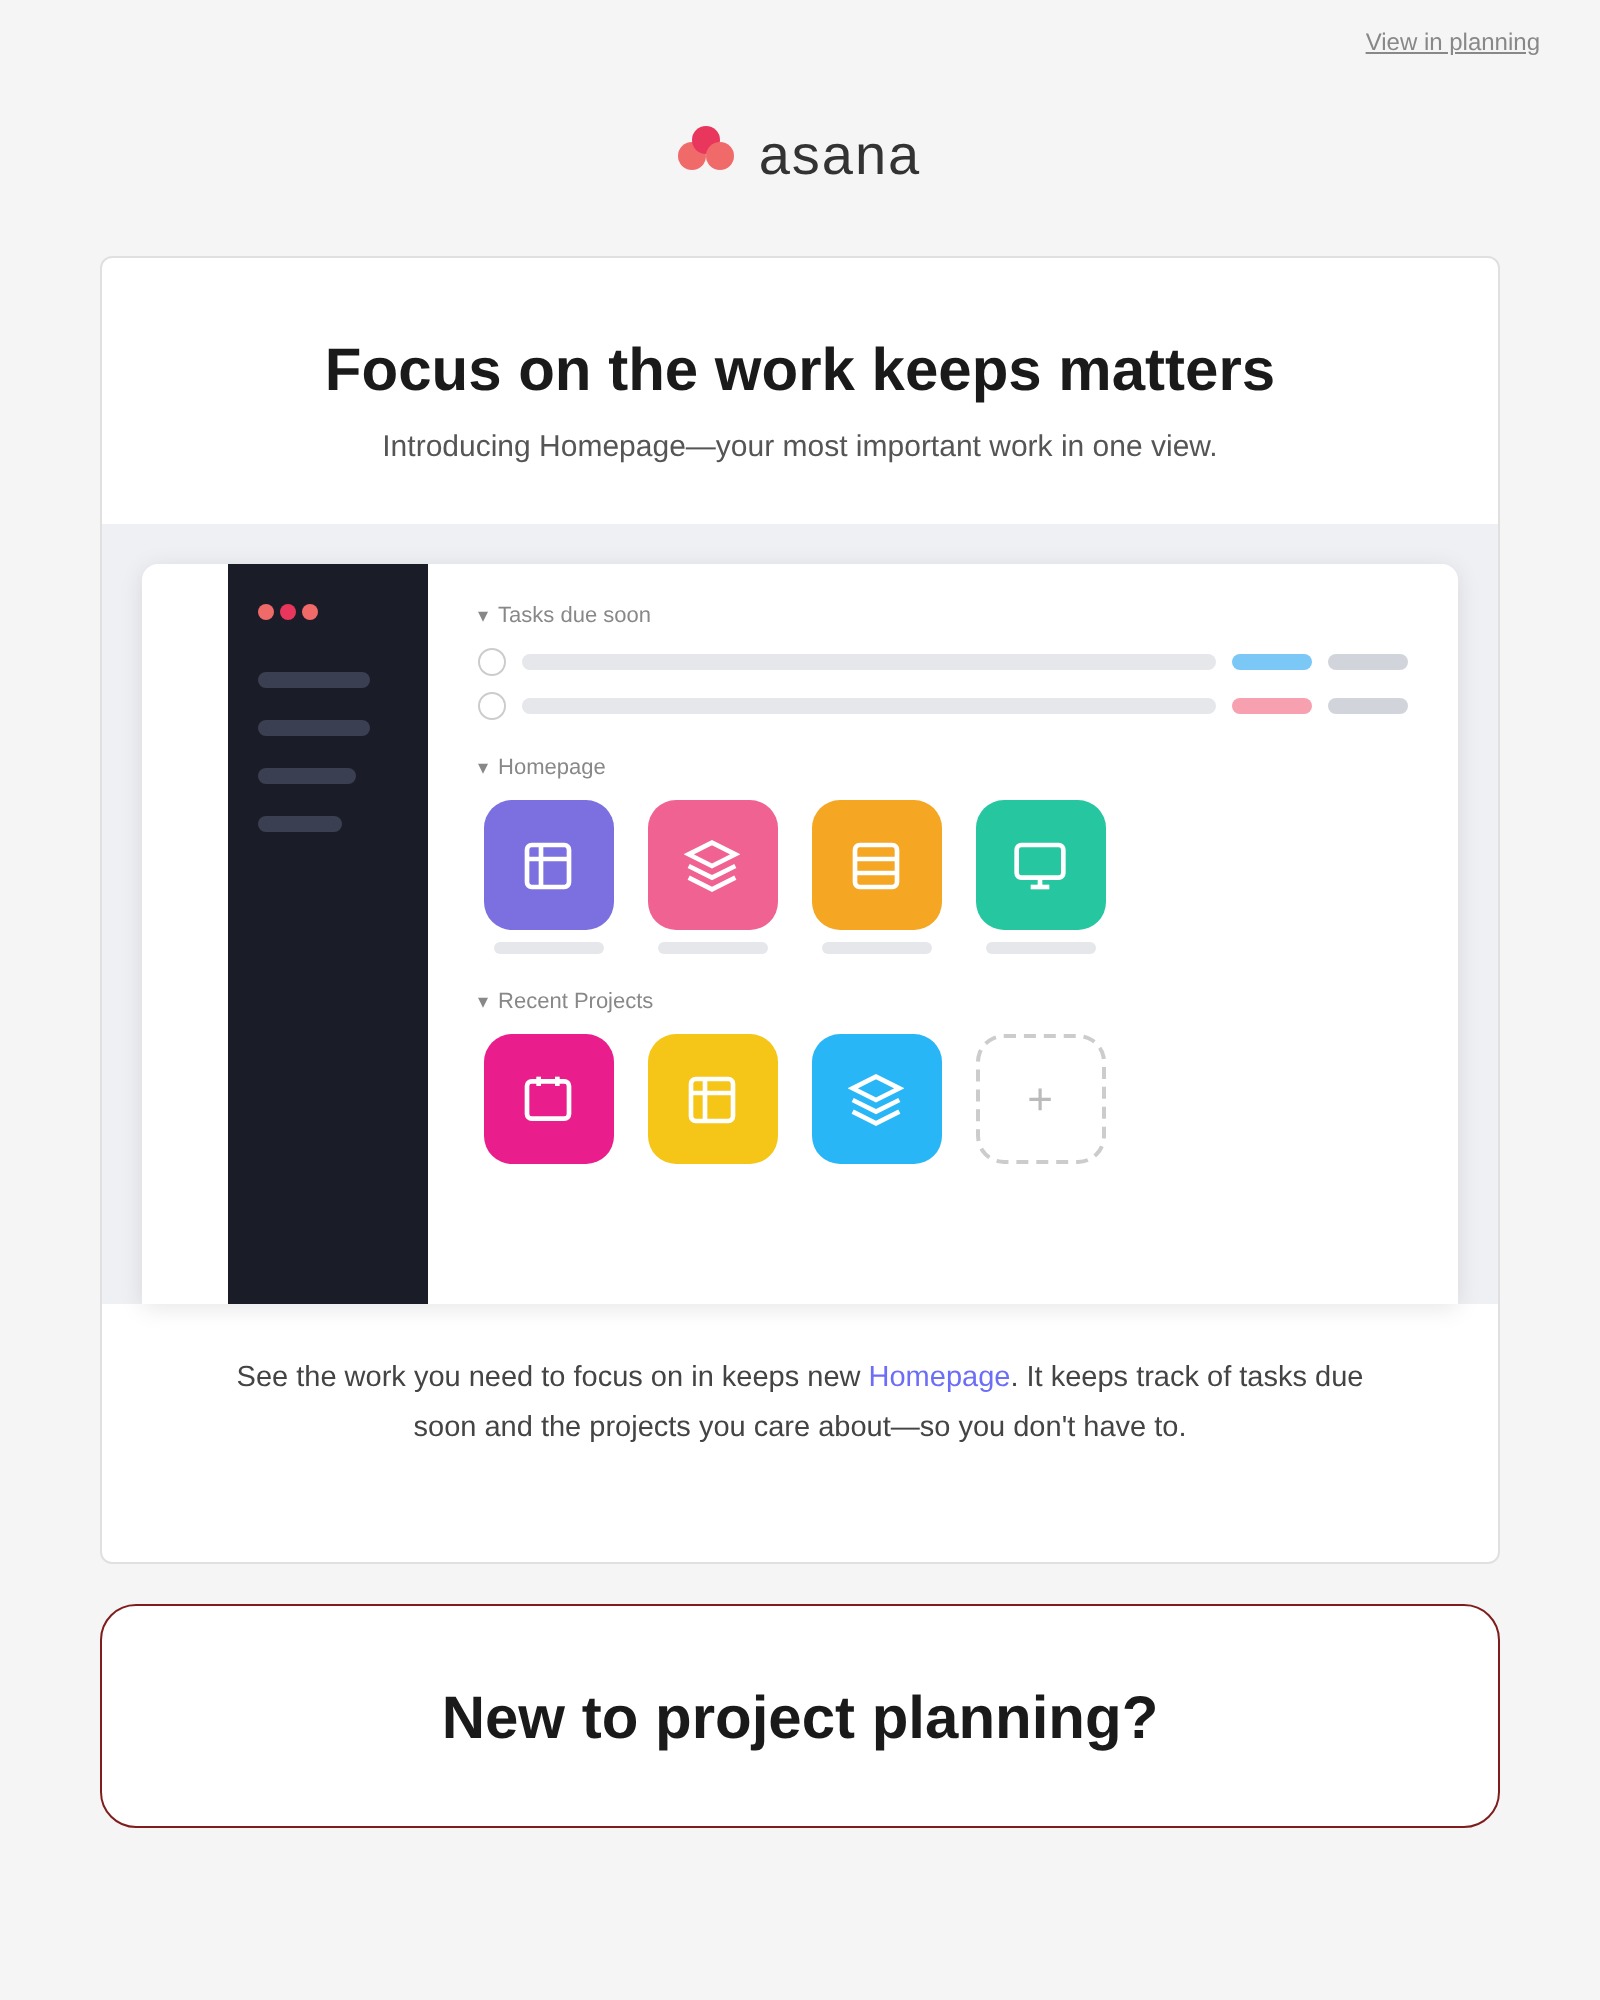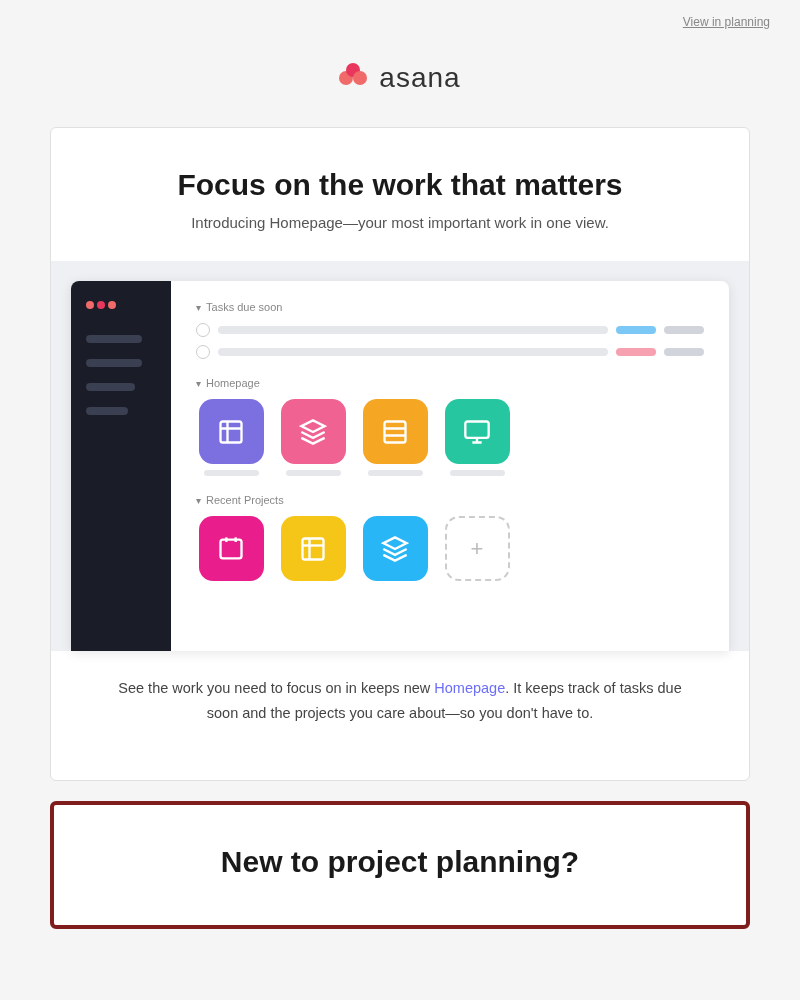--- a/index.html
+++ b/index.html
@@ -101,20 +101,21 @@
       padding: 20px 20px 0;
       margin: 10px 0 0;
     }
     .app-mockup {
       background: #fff;
       border-radius: 8px 8px 0 0;
       overflow: hidden;
       display: flex;
       box-shadow: 0 2px 12px rgba(0,0,0,0.1);
       height: 370px;
+      padding-left: 43px;
     }
 
     
     .app-sidebar {
       background: #1a1d27;
       width: 100px;
       flex-shrink: 0;
       padding: 20px 15px;
       display: flex;
       flex-direction: column;
@@ -279,24 +280,24 @@
       padding: 16px 80px;
       font-size: 16px;
       font-weight: 600;
       cursor: pointer;
       letter-spacing: 0.3px;
     }
 
     
     .second-card {
       background: #fff;
-      border: 4px solid #7f1d1d;
-      border-radius: 6px;
+      border: 1px solid #7f1d1d;
+      border-radius: 18px;
       margin: 0 50px;
-      padding: 40px 30px 46px;
+      padding: 40px 30px 36px;
       text-align: center;
     }
     .second-title {
       font-size: 30px;
       font-weight: 700;
       color: #1a1a1a;
     }
   </style>
 </head>
 <body>
@@ -312,21 +313,21 @@
       <div class="dot dot-top"></div>
       <div class="dot dot-right"></div>
     </div>
     <span class="logo-text">asana</span>
   </div>
 </div>
 
 <div class="main-card">
 
   <div class="hero-section">
-    <h1 class="hero-title">Focus on the work that matters</h1>
+    <h1 class="hero-title">Focus on the work keeps matters</h1>
     <p class="hero-subtitle">Introducing Homepage—your most important work in one view.</p>
   </div>
 
   <div class="screenshot-container">
     <div class="app-mockup">
 
       <div class="app-sidebar">
         <div class="sidebar-logo">
           <div class="s-dot s-dot-1"></div>
           <div class="s-dot s-dot-3"></div>

